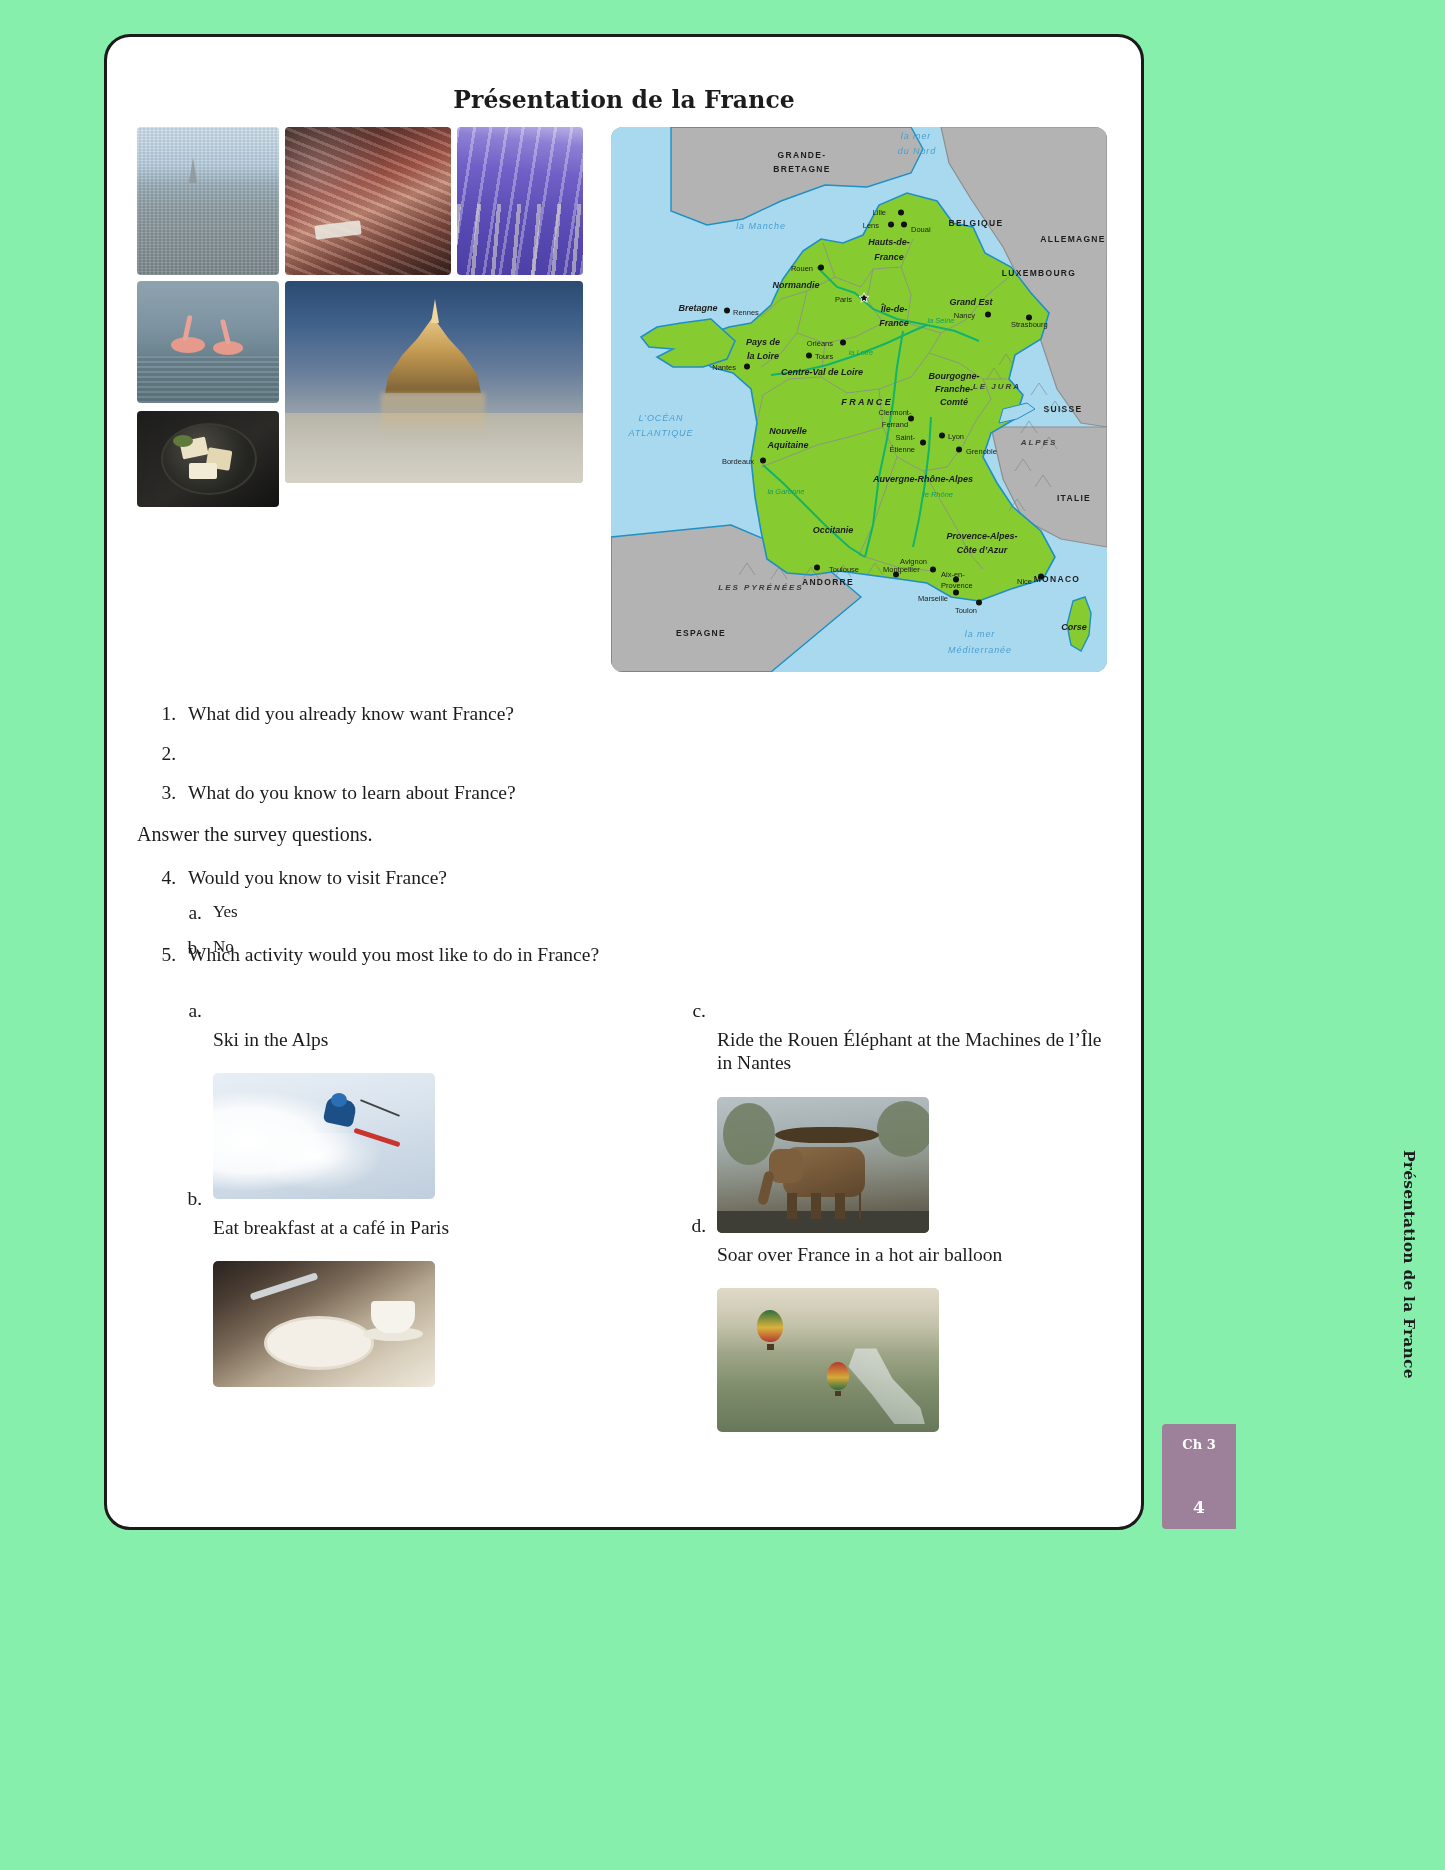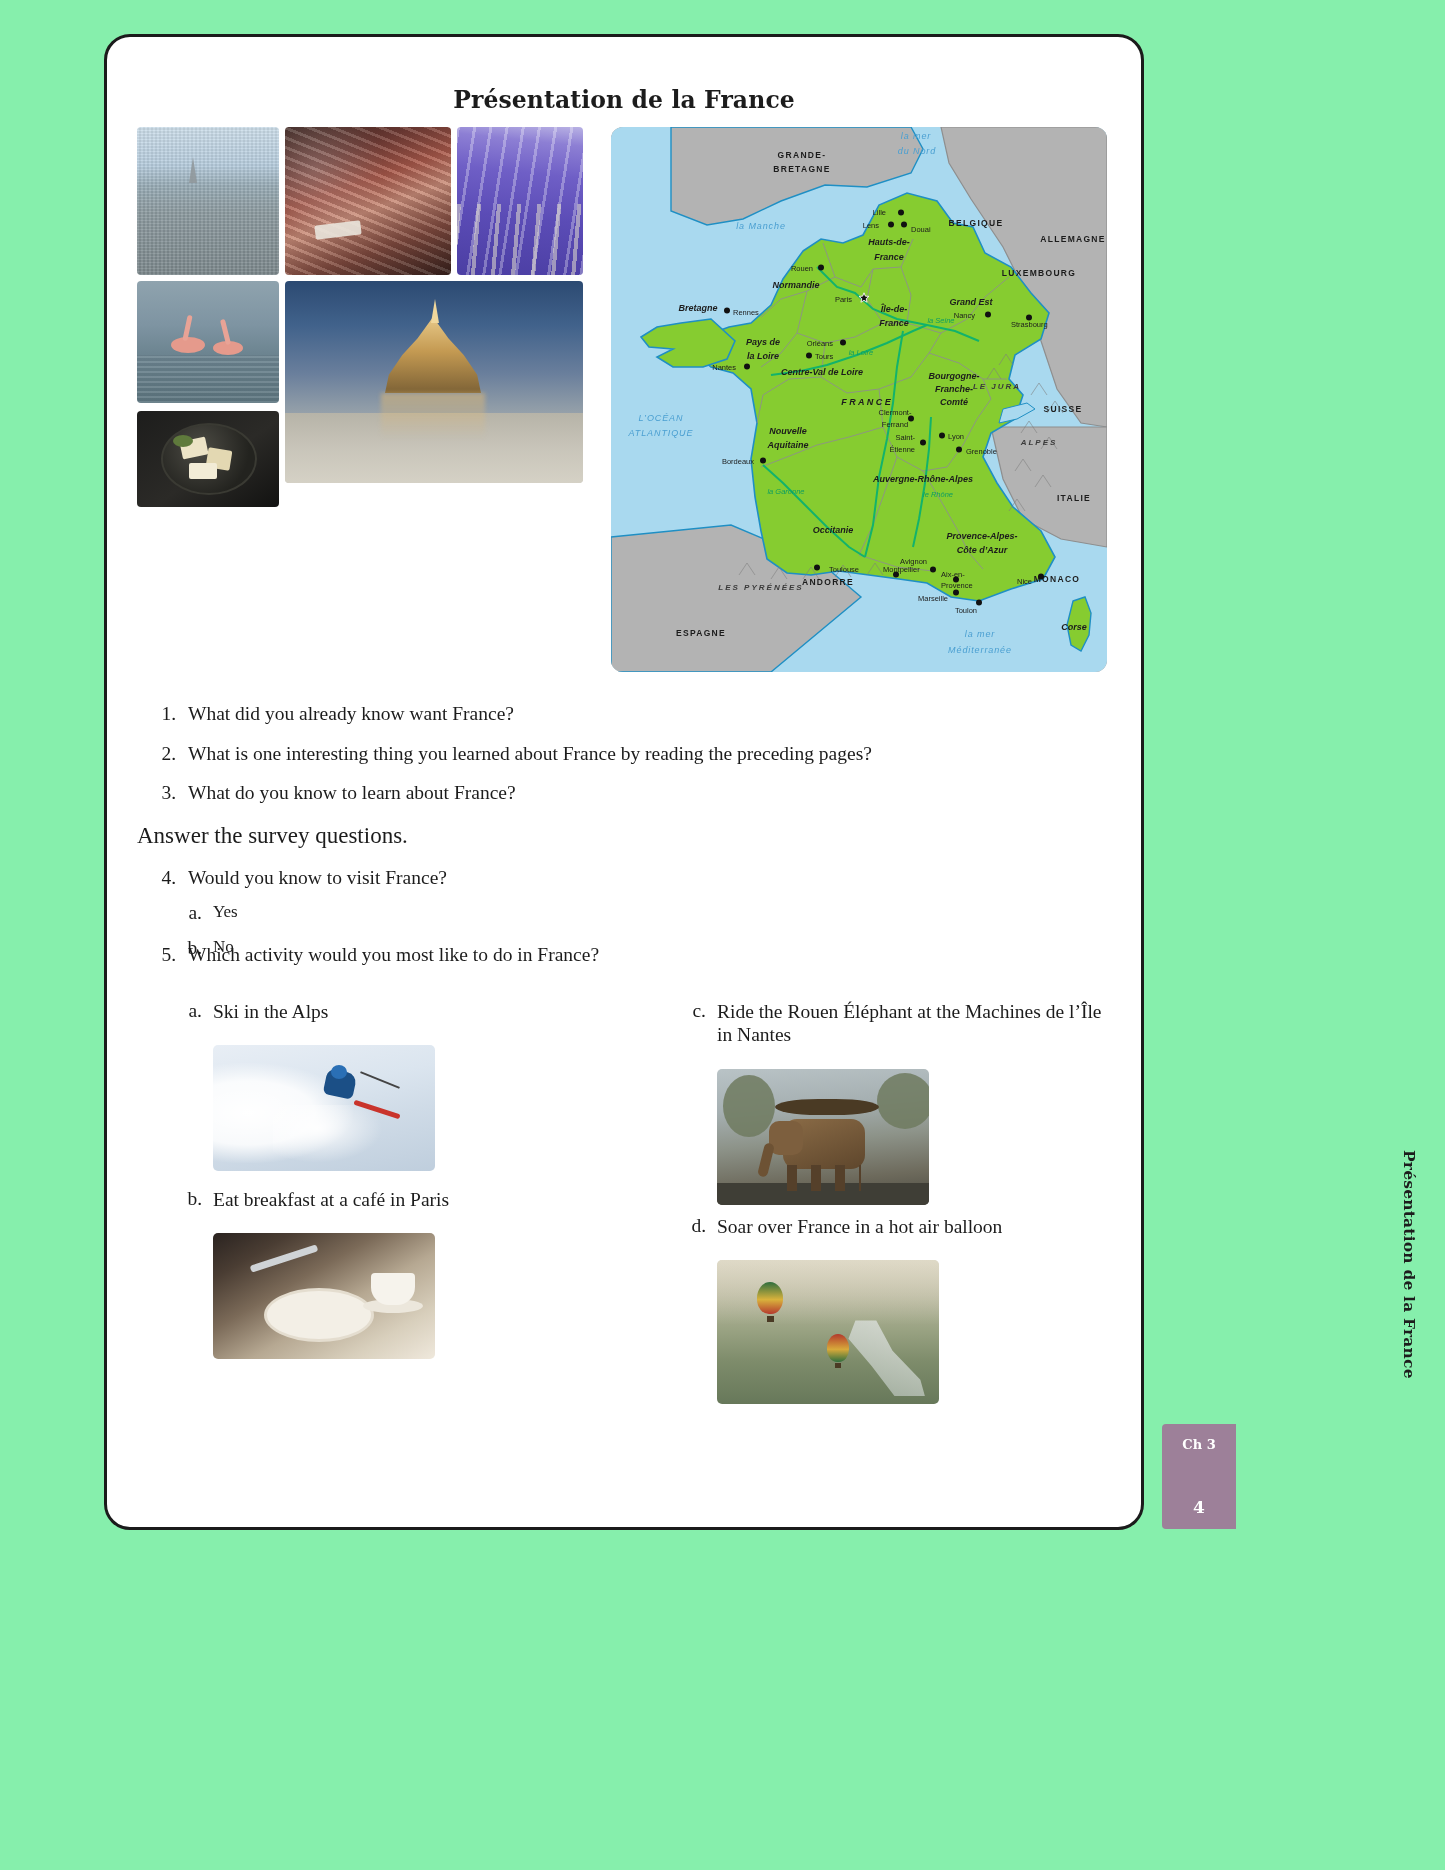--- a/index.html
+++ b/index.html
@@ -164,36 +164,36 @@
   .qnum {
     width: 28px; flex: 0 0 28px; text-align: right;
     font-size: 19.5px; color:#1c1c1c; line-height: 1.18;
   }
   .qtext {
     margin-left: 12px; font-size: 19.5px; color:#1c1c1c; line-height: 1.18;
   }
 
   .survey-lead {
     position: absolute; left: 137px; top: 823px;
-    font-size: 23px; color:#1c1c1c;
+    font-size: 20px; color:#1c1c1c;
   }
 
   .q4 { position: absolute; left: 148px; top: 866px; width: 700px; }
   .q4 .qrow { margin-bottom: 13px; }
   .sub { display:flex; align-items:flex-start; margin-left: 34px; margin-bottom: 13px; }
   .sub .lett { width:20px; flex:0 0 20px; text-align:right; font-size:19.5px; color:#1c1c1c; }
   .sub .stxt { margin-left:11px; font-size:17px; color:#1c1c1c; }
 
   .q5 { position: absolute; left: 148px; top: 943px; width: 700px; }
 
   
   .opt { position:absolute; }
   .opt-lbl { display:flex; align-items:flex-start; }
   .opt-lbl .lett { width:20px; flex:0 0 20px; text-align:right; font-size:19.5px; color:#1c1c1c; }
-  .opt-lbl .otxt { margin-left:11px; font-size:19.5px; color:#1c1c1c; line-height:1.2; }
+  .opt-lbl .otxt { margin-left:11px; font-size:19.5px; color:#1c1c1c; line-height:1.2;margin-top:28px; }
 
   .opt-a { left: 182px; top: 1000px; width: 400px; }
   .opt-b { left: 182px; top: 1188px; width: 400px; }
   .opt-c { left: 686px; top: 1000px; width: 420px; }
   .opt-d { left: 686px; top: 1215px; width: 420px; }
 
   .thumb { border-radius: 5px; overflow:hidden; position:relative; }
 
   
   .th-ski { margin-left: 31px; margin-top: 22px; width: 222px; height: 126px; }
@@ -478,21 +478,20 @@
     </svg>
   </div>
 
   <div class="qlist">
     <div class="qrow">
       <div class="qnum">1.</div>
       <div class="qtext">What did you already know want France?</div>
     </div>
     <div class="qrow">
       <div class="qnum">2.</div>
-      <div class="qtext">What is one interesting thing you learned about France by reading the preceding pages?</div>
     </div>
     <div class="qrow">
       <div class="qnum">3.</div>
       <div class="qtext">What do you know to learn about France?</div>
     </div>
   </div>
 
   <div class="survey-lead">Answer the survey questions.</div>
 
   <div class="q4">

